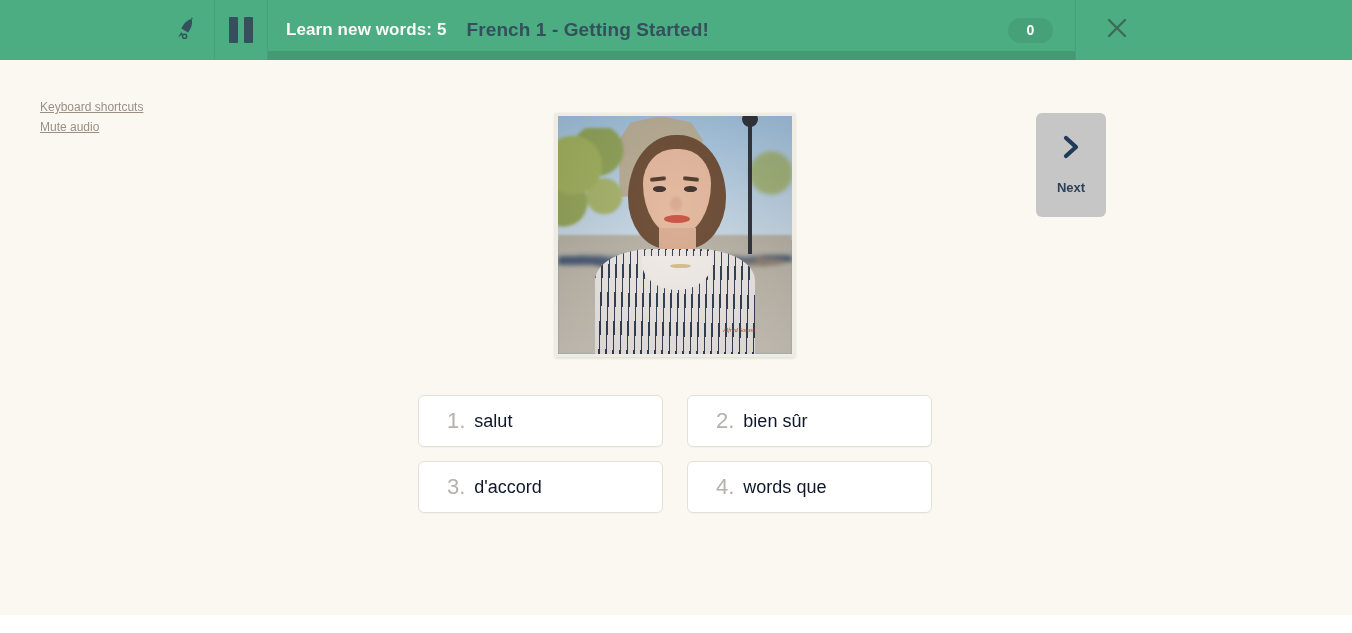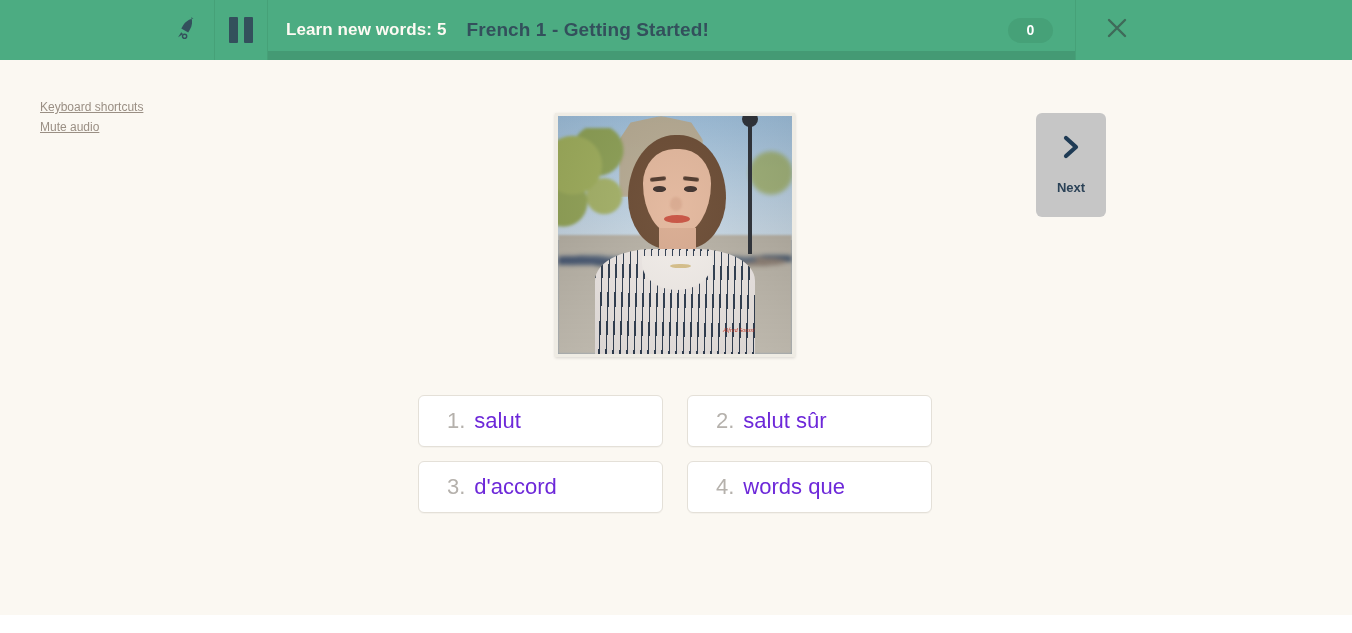--- a/index.html
+++ b/index.html
@@ -355,22 +355,22 @@
     padding-left: 28px;
     gap: 9px;
     cursor: pointer;
     box-shadow: 0 1px 1px rgba(0,0,0,.03);
   }
   .opt-num {
     color: #b5b1ac;
     font-size: 22px;
   }
   .opt-text {
-    color: #6d28d9;
-    font-size: 22px;
+    color: #0f172a;
+    font-size: 18px;
   }
 
   
   .bottom-strip {
     position: absolute;
     left: 0;
     top: 615px;
     width: 1352px;
     height: 18px;
     background: #ffffff;
@@ -470,21 +470,21 @@
 
   <div class="options">
 
     <div class="option">
       <span class="opt-num">1.</span>
       <span class="opt-text">salut</span>
     </div>
 
     <div class="option">
       <span class="opt-num">2.</span>
-      <span class="opt-text">salut sûr</span>
+      <span class="opt-text">bien sûr</span>
     </div>
 
     <div class="option">
       <span class="opt-num">3.</span>
       <span class="opt-text">d'accord</span>
     </div>
 
     <div class="option">
       <span class="opt-num">4.</span>
       <span class="opt-text">words que</span>

